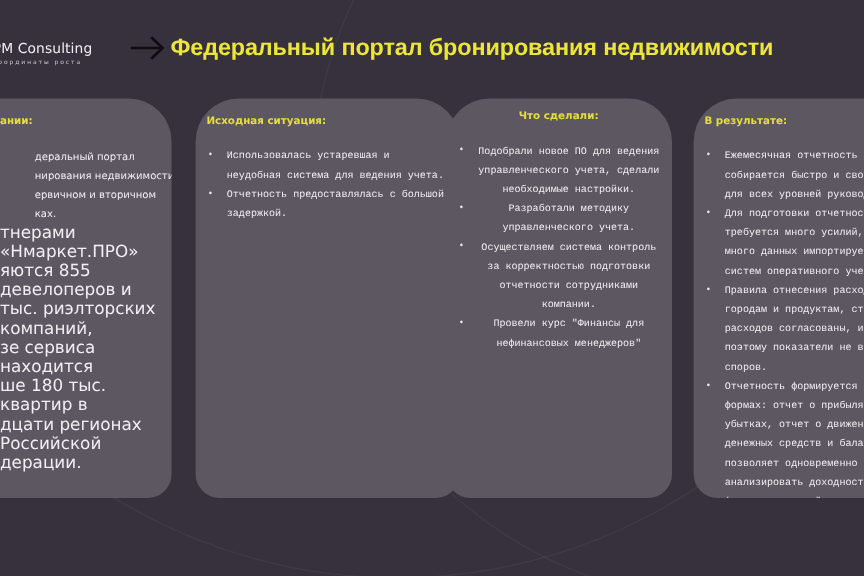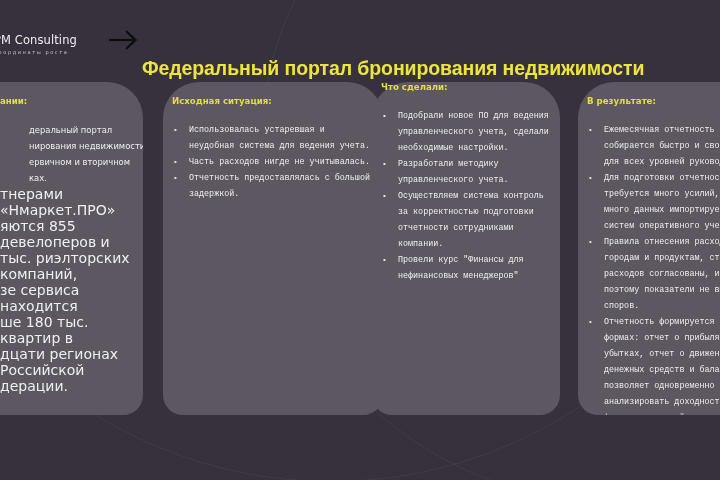--- a/index.html
+++ b/index.html
@@ -12,21 +12,21 @@
   .bg-arc {
     position: absolute; border: 1px solid rgba(255,255,255,0.05); border-radius: 50%;
   }
   .logo { position: absolute; left: -6px; top: 34px; }
   .logo-name { font-size: 11.5px; color: #f0eef2; letter-spacing: 0.1px; line-height: 13px; }
   .logo-tag { font-size: 5px; color: #c9c5cc; letter-spacing: 1.6px; margin-top: 2px; }
   .arrow { position: absolute; left: 108px; top: 28px; width: 30px; height: 24px; }
   .title {
     position: absolute; left: 142px; top: 29px;
     font-family: "Liberation Sans", sans-serif; font-weight: bold;
-    font-size: 19.5px; color: #ece53a; letter-spacing: -0.1px; white-space: nowrap; margin-top: 28px;
+    font-size: 19.5px; color: #ece53a; letter-spacing: -0.1px; white-space: nowrap;
   }
   .card {
     position: absolute; top: 82px; height: 333px;
     background: #5c5761;
     border-radius: 36px 36px 20px 20px;
     box-sizing: border-box; padding: 14px 10px 10px 9px;
   }
   .card-head {
     font-size: 8.6px; font-weight: bold; color: #e6df3a; margin-bottom: 16px; white-space: nowrap;
   }
@@ -72,26 +72,25 @@
 ше 180 тыс. квартир в
 дцати регионах Российской
 дерации.</div>
   </div>
 </div>
 
 <div class="card" style="left:163px;width:220px;">
   <div class="card-head">Исходная ситуация:</div>
   <ul>
     <li>Использовалась устаревшая и неудобная система для ведения учета.</li>
-    <li>Часть расходов нигде не учитывалась.</li>
     <li>Отчетность предоставлялась с большой задержкой.</li>
   </ul>
 </div>
 
-<div class="card" style="left:372px;width:188px;padding-top:0;">
+<div class="card" style="left:372px;width:188px;padding-top:10px;text-align:center;">
   <div class="card-head">Что сделали:</div>
   <ul>
     <li>Подобрали новое ПО для ведения управленческого учета, сделали необходимые настройки.</li>
     <li>Разработали методику управленческого учета.</li>
     <li>Осуществляем система контроль за корректностью подготовки отчетности сотрудниками компании.</li>
     <li>Провели курс "Финансы для нефинансовых менеджеров"</li>
   </ul>
 </div>
 
 <div class="card clip" style="left:578px;width:200px;">

